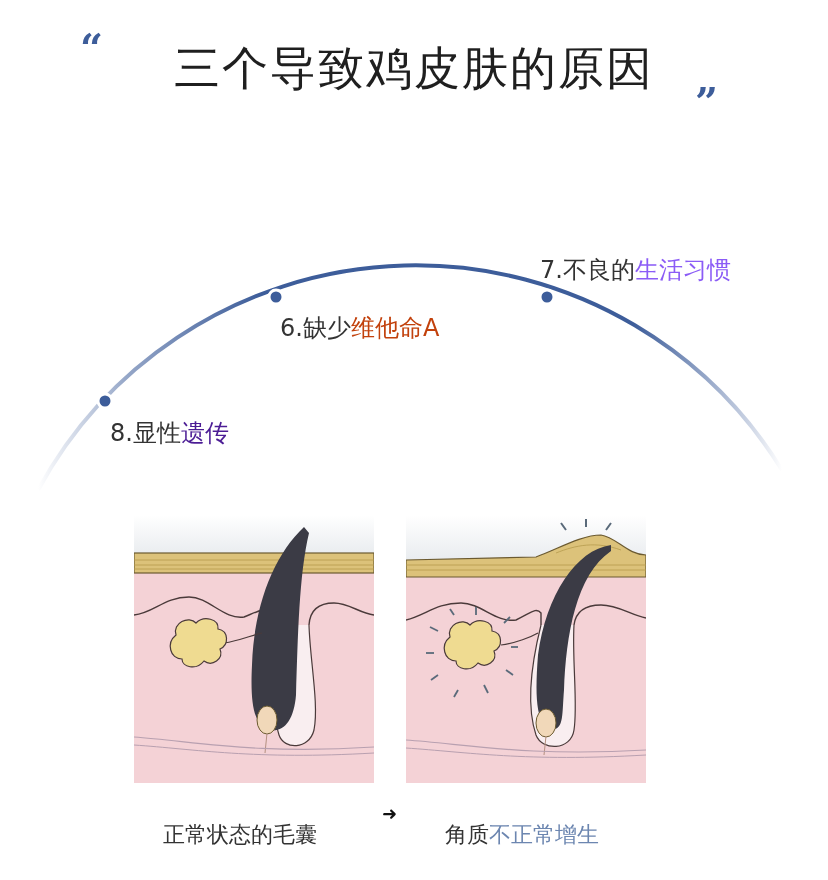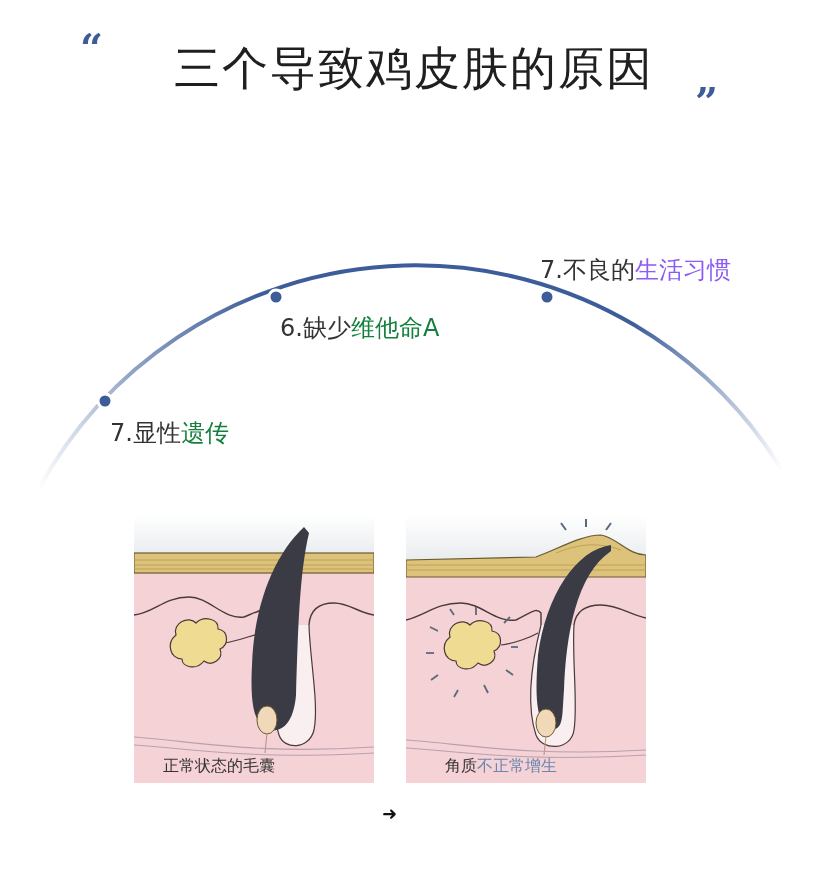--- a/index.html
+++ b/index.html
@@ -9,21 +9,21 @@
            font-weight:bold; font-size:40px; line-height:1; }
   .quote.open { left:80px; top:28px; }
   .quote.close { left:695px; top:82px; }
   .title { position:absolute; left:0; width:828px; top:38px; text-align:center;
            font-size:46px; font-weight:300; letter-spacing:2px; color:#1f1f1f; }
   svg.arc { position:absolute; left:0; top:0; }
   .label { position:absolute; font-size:24px; white-space:nowrap; color:#333; }
   .panel { position:absolute; top:515px; width:240px; height:268px; }
   .panel.left { left:134px; }
   .panel.right { left:406px; }
-  .caption { position:absolute; top:756px; font-size:16px; color:#333; white-space:nowrap; }
+  .caption { position:absolute; top:820px; font-size:22px; color:#333; white-space:nowrap; }
   .arrow { position:absolute; left:382px; top:803px; font-size:18px; color:#111; }
 </style>
 </head>
 <body>
 
 <span class="quote open" style="color:#3d5d9a">“</span>
 <h1 class="title" style="margin:0">三个导致鸡皮肤的原因</h1>
 <span class="quote close" style="color:#3d5d9a">”</span>
 
 <svg class="arc" width="828" height="880" viewBox="0 0 828 880">
@@ -43,24 +43,24 @@
   </g>
   <g>
     <circle cx="276" cy="297" r="7" fill="#3d5d9a" stroke="#ffffff" stroke-width="3"></circle>
   </g>
   <g>
     <circle cx="547" cy="297" r="7" fill="#3d5d9a" stroke="#ffffff" stroke-width="3"></circle>
   </g>
 </svg>
 
 <div class="label" style="left:110px; top:417px;">
-  <span>7.显性</span><span style="color:#15803d">遗传</span>
+  <span>8.显性</span><span style="color:#4c1d95">遗传</span>
 </div>
 <div class="label" style="left:280px; top:312px;">
-  <span>6.缺少</span><span style="color:#15803d">维他命A</span>
+  <span>6.缺少</span><span style="color:#c2410c">维他命A</span>
 </div>
 <div class="label" style="left:540px; top:254px;">
   <span>7.不良的</span><span style="color:#8b5cf6">生活习惯</span>
 </div>
 
 <svg class="panel left" viewBox="0 0 240 268" width="240" height="268">
   <defs>
     <linearGradient id="skyL" x1="0" y1="0" x2="0" y2="1">
       <stop offset="0" stop-color="#ffffff"></stop>
         <stop offset="1" stop-color="#e9ecef"></stop>

